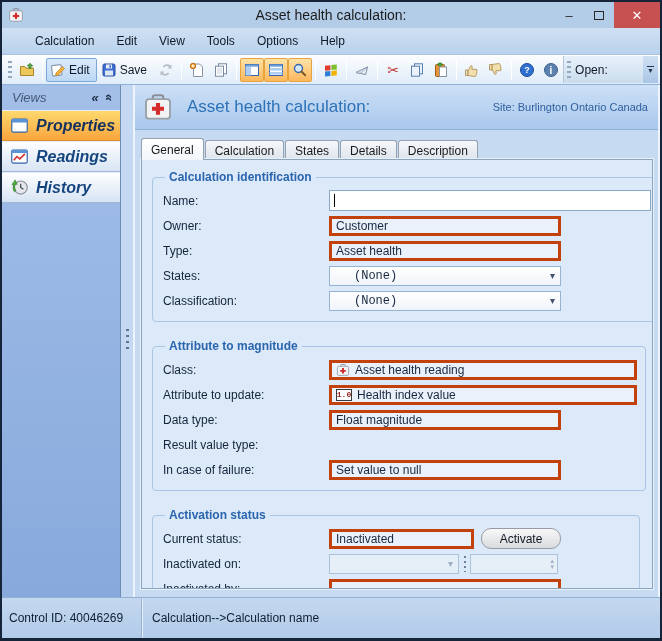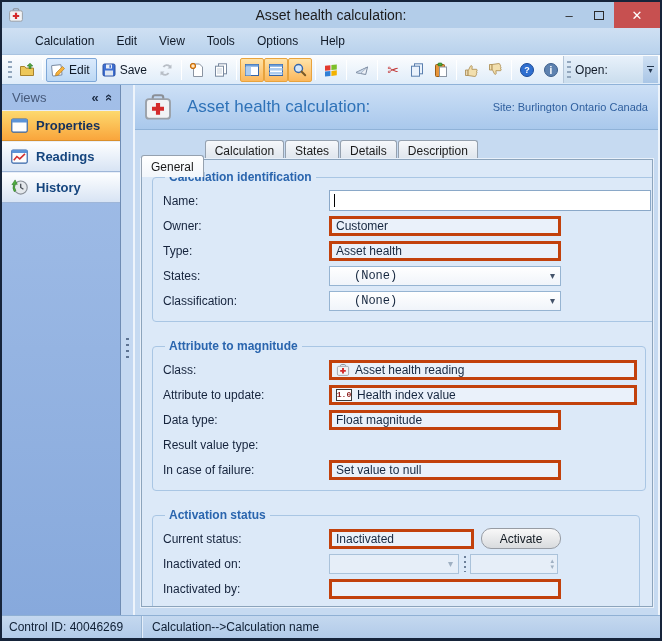--- a/index.html
+++ b/index.html
@@ -37,45 +37,45 @@
   .open-section{flex:1; align-self:stretch; margin:1px 0; display:flex; align-items:center;
     background:linear-gradient(#e8f1fb,#cadded); border-left:1px solid #b5c6d8;}
   .open-section .tgrip{margin:0 4px 0 3px;}
   .open-label{color:#101a28;}
   .overflow-btn{margin-left:auto; align-self:stretch; width:15px; display:flex; flex-direction:column; align-items:center; justify-content:center; background:linear-gradient(#cfe0f3,#a9c6e6); color:#23364f;}
   .ov-line{width:7px; height:0; border-top:1px solid #23364f; margin-bottom:1px;}
   .overflow-btn span{font-size:8px; line-height:5px;}
   
   .body{flex:1; display:flex; min-height:0;}
   
-  .sidebar{width:118px; background:linear-gradient(#a3bfe8,#87a9dc); display:flex; flex-direction:column; flex:0 0 auto;}
+  .sidebar{width:118px; background:linear-gradient(#a3bfe8,#87a9dc); display:flex; flex-direction:column; flex:0 0 auto;font-style:italic;}
   .sb-header{height:25px; display:flex; align-items:center; padding:0 7px 0 10px; color:#46597a; font-size:13px;}
   .sb-header .sb-title{flex:1;}
   .sb-chevrons{display:flex; gap:7px; color:#1c2c45; font-weight:bold; font-size:13px;}
   .rot-up{display:inline-block; transform:rotate(90deg);}
   .sb-item{height:31px; display:flex; align-items:center; gap:7px; padding-left:8px;
     background:linear-gradient(#fdfeff,#d8e4f4); border-top:1px solid #e8eef8; border-bottom:1px solid #9eb6d8;
-    color:#15457e; font-weight:bold; font-size:13px;}
+    color:#15457e; font-weight:bold; font-size:16px;}
   .sb-item svg{width:19px; height:19px;}
   .sb-item.selected{background:linear-gradient(#fdd96e,#f9a53c); border-bottom:1px solid #d98f2b; color:#15315d;}
   
   .splitter{width:13px; background:#c4d8f1; border-left:1px solid #6f8cb4; display:flex; align-items:center; justify-content:center; flex:0 0 auto;}
   .splitter .grip{width:3px; height:24px; background:repeating-linear-gradient(to bottom,#5d7392 0 2px,transparent 2px 6px);}
   
   .main{flex:1; background:#c6daf1; border-left:2px solid #eef4fb; border-right:2px solid #eef4fb; display:flex; flex-direction:column; min-width:0;}
   .main-header{height:45px; background:linear-gradient(#cde0f6,#a9c8ec); border-bottom:1px solid #8fb2d8; display:flex; align-items:center; padding:0 10px 0 8px; flex:0 0 auto;}
   .main-header svg{width:30px; height:30px; margin-right:14px;}
   .mh-title{font-size:17px; color:#2e72b8; flex:1;}
   .mh-site{font-size:11px; color:#2f5f9e;}
   
   .tabstrip{display:flex; align-items:flex-end; padding:7px 0 0 6px; height:29px; flex:0 0 auto;}
   .tab{padding:3px 9px 3px 9px; font-size:12px; color:#1a1a1a;
     background:linear-gradient(#f6f8fb,#dde4ec); border:1px solid #95a1af; border-bottom:none;
     border-radius:3px 3px 0 0; margin-right:1px; position:relative; top:1px; height:20px;}
-  .tab.active{background:linear-gradient(#ffffff,#f2f6fb); height:22px; top:18px; z-index:2; padding-top:4px;}
+  .tab.active{background:linear-gradient(#ffffff,#f2f6fb); height:22px; top:1px; z-index:2; padding-top:4px;}
   
   .tabpage{flex:1; margin:0 5px 8px 6px; background:#dce9f8; border:1px solid #8ca4bc; box-shadow:0 0 0 1px #e8f0fa; padding:10px 12px 8px 10px; position:relative; z-index:1; overflow:hidden;}
   .group{border:1px solid #a9c6e4; border-radius:4px; padding:4px 8px 8px 10px; margin-bottom:17px;}
   .group legend{color:#2a65ae; font-weight:bold; font-size:12px; padding:0 4px; margin-left:2px;}
   .frow{height:25px; display:flex; align-items:center;}
   .flabel{width:166px; font-size:12px; color:#15233c; flex:0 0 auto;}
   .fctl{display:flex; align-items:center;}
   .ro{height:20px; background:#eaf1fa; border:3px solid #c2410c; display:flex; align-items:center; padding:0 4px; font-size:12px; color:#16273f; overflow:hidden; white-space:nowrap;}
   .txtwrap{position:relative;}
   input.txt{width:322px; height:21px; border:1px solid #8aa8c8; background:#fff; padding:0 4px; font:12px "Liberation Sans",sans-serif;}
@@ -89,21 +89,21 @@
   .chev{position:absolute; right:6px; top:6px; width:9px; height:6px;}
   .combo.disabled{background:#e6eef8; border-color:#aac2da;}
   .combo.disabled .dd-arrow{color:#9fb0c2;}
   .mini-grip{width:5px; height:16px; margin:0 3px; background:repeating-linear-gradient(to bottom,#6c7f98 0 2px,transparent 2px 5px); background-size:2px 100%; background-repeat:no-repeat; background-position:center;}
   .spinbox{height:20px; border:1px solid #aac2da; background:#e6eef8; position:relative;}
   .spincol{position:absolute; right:3px; top:0; height:100%; display:flex; flex-direction:column; justify-content:center; color:#9fb0c2; font-size:7px; line-height:6px; text-align:center;}
   .btn{height:21px; width:80px; margin-left:7px; background:linear-gradient(#f8f8f8,#d9dbde); border:1px solid #979ca4; border-radius:10px; font:12px "Liberation Sans",sans-serif; color:#101820;}
   .field-icon{width:14px; height:14px; margin-right:5px; flex:0 0 auto;}
   .num-badge{display:inline-flex; align-items:center; justify-content:center; width:16px; height:12px; border:1px solid #3a3a3a; background:#fff; color:#8b1a1a; font-weight:bold; font-size:8px; margin-right:5px; font-family:"Liberation Mono",monospace;}
   
-  .statusbar{height:23px; background:linear-gradient(#c4d8ef,#b2cbe9); border-top:1px solid #8fb0d4; display:flex; align-items:center; font-size:12px; color:#0f1f33; flex:0 0 auto;}
+  .statusbar{height:41px; background:linear-gradient(#c4d8ef,#b2cbe9); border-top:1px solid #8fb0d4; display:flex; align-items:center; font-size:12px; color:#0f1f33; flex:0 0 auto;}
   .sb-cell1{width:140px; padding-left:7px; border-right:1px solid #98b4d2; box-shadow:1px 0 0 #e4eefa; height:100%; display:flex; align-items:center;}
   .sb-cell2{padding-left:10px;}
 </style>
 </head>
 <body>
 
 <div class="window">
 
   <div class="titlebar">
     <svg class="appicon" viewBox="0 0 16 16">

